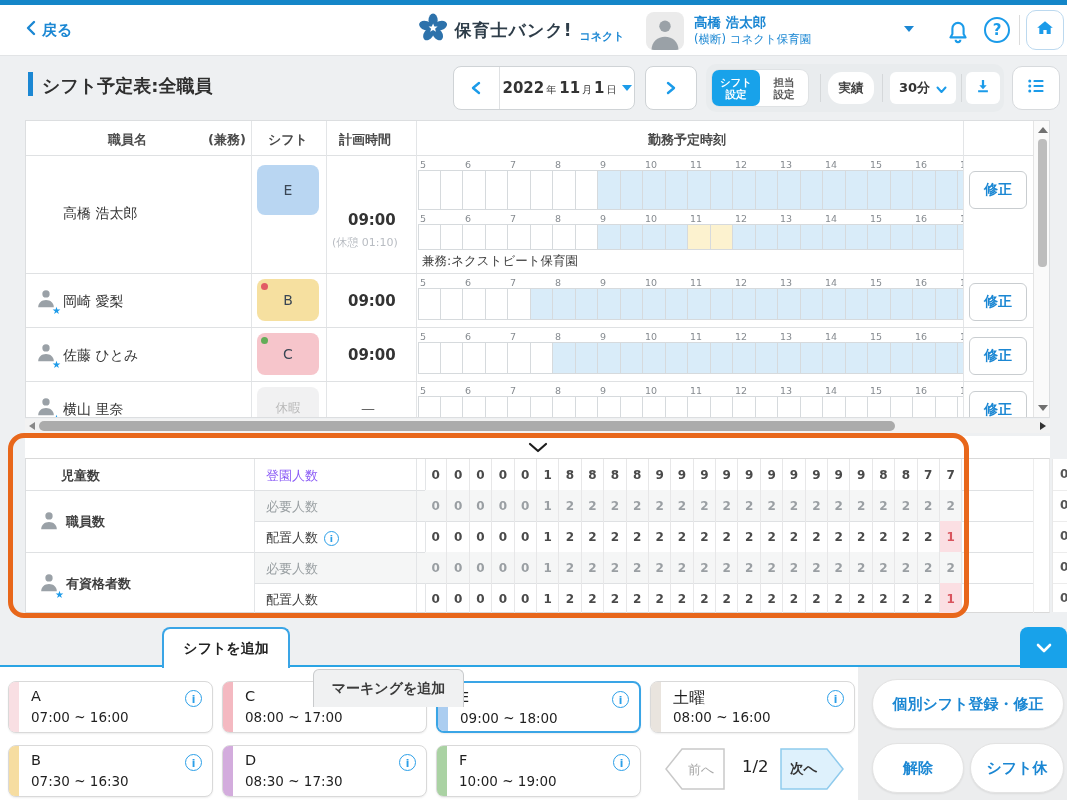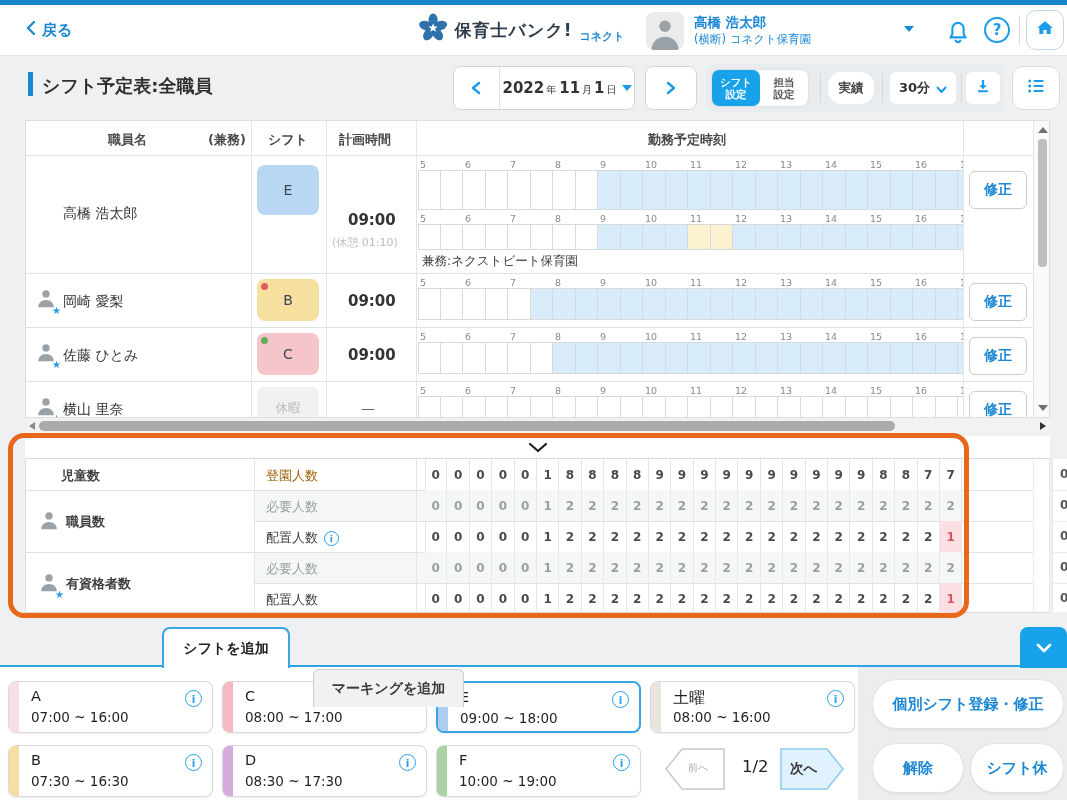--- a/index.html
+++ b/index.html
@@ -506,21 +506,21 @@
 
     <div class="abs" style="left:12px;top:112px">
       <svg width="22" height="22" viewBox="0 0 24 24" class="person-ic">
           <circle cx="12" cy="7.5" r="4"></circle>
           <path d="M3.5 22c0-4.8 3.8-7.8 8.5-7.8s8.5 3 8.5 7.8z"></path>
         </svg>
       <span style="position:absolute;right:-4px;bottom:-3px;color:#1e9be9;font-size:10px">★</span>
     </div>
     <div class="abs nowrap" style="left:40px;top:116px;font-size:13px;font-weight:600;color:#3f3f3f">有資格者数</div>
 
-    <div class="abs nowrap" style="left:240px;top:8px;font-size:13px;color:#a16207">登園人数</div>
+    <div class="abs nowrap" style="left:240px;top:8px;font-size:13px;color:#8b5cf6">登園人数</div>
     <div class="abs nowrap" style="left:240px;top:39px;font-size:13px;color:#9aa0a3">必要人数</div>
     <div class="abs nowrap" style="left:240px;top:70px;font-size:13px;color:#3f3f3f;display:flex;align-items:center;gap:6px">
       <span>配置人数</span>
       <span class="iinfo" style="position:relative;width:15px;height:15px;font-size:9.5px">i</span>
     </div>
     <div class="abs nowrap" style="left:240px;top:101px;font-size:13px;color:#9aa0a3">必要人数</div>
     <div class="abs nowrap" style="left:240px;top:132px;font-size:13px;color:#3f3f3f">配置人数</div>
 
     <div id="numrows">
         <div style="position: absolute; left: 399px; top: 0px; width: 538px; height: 31px; display: flex;">
@@ -725,21 +725,21 @@
         <div class="time">10:00 ~ 19:00</div>
         <div class="iinfo" style="right: 10px; top: 8px;">i</div>
       </div>
     </div>
 
   <div class="abs" style="left:660px;top:745px;width:196px;height:48px">
     <div class="abs" style="left:5px;top:3px;width:60px;height:42px;cursor:pointer">
       <svg width="60" height="42" viewBox="0 0 60 42">
           <polygon points="17,1 59,1 59,41 17,41 1,21" fill="#fff" stroke="#c9c9c9" stroke-width="1.5"></polygon>
         </svg>
-      <span class="abs nowrap" style="left:23px;top:13px;font-size:10px;color:#a9a9a9">前へ</span>
+      <span class="abs nowrap" style="left:23px;top:13px;font-size:13px;color:#a9a9a9">前へ</span>
     </div>
     <div class="abs nowrap" style="left:82px;top:12px;font-size:16.5px;font-weight:400;color:#222">1/2</div>
     <div class="abs" style="left:120px;top:3px;width:64px;height:42px;cursor:pointer">
       <svg width="64" height="42" viewBox="0 0 64 42">
           <polygon points="1,1 47,1 63,21 47,41 1,41" fill="#def1fc" stroke="#8fcbed" stroke-width="1.5"></polygon>
         </svg>
       <span class="abs nowrap" style="left:10px;top:12px;font-size:13.5px;font-weight:600;color:#333">次へ</span>
     </div>
   </div>
 

